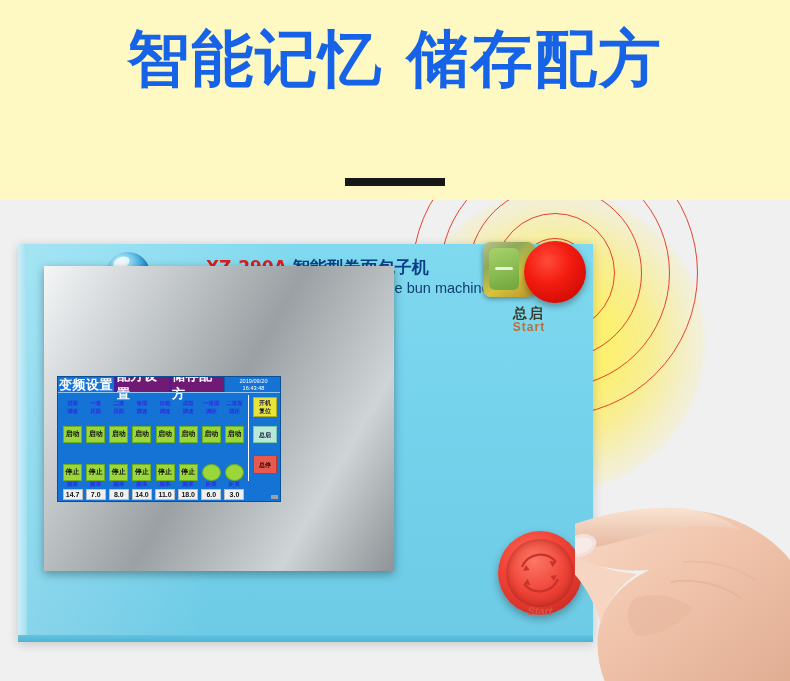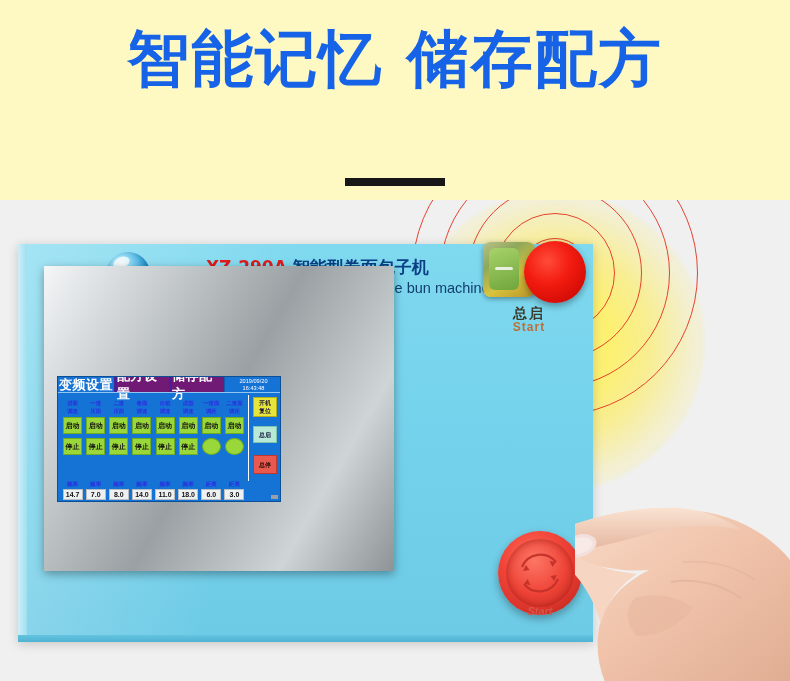--- a/index.html
+++ b/index.html
@@ -118,21 +118,21 @@
   .tab.green{background:#701a75;color:#ffffff;flex:0 0 55px;border-left:3px solid #4c1d95;}
   #clock{
     flex:1;background:#1673d6;color:#ffffff;font-size:5.6px;line-height:7px;
     display:flex;flex-direction:column;align-items:center;justify-content:center;
     border-left:1px solid #0e5cae;
   }
   #tabrule{position:absolute;left:0;top:15px;width:224px;height:1px;background:#8fc6f2;}
 
   
   #grid{position:absolute;left:3px;top:18px;width:185px;height:86px;display:flex;}
-  .col{flex:1;display:flex;flex-direction:column;align-items:center;}
+  .col{flex:1;display:flex;flex-direction:column;align-items:center;justify-content:space-between;}
   .col-label{
     height:22px;font-size:5.4px;line-height:8px;color:#2a2fe0;text-align:center;
     font-weight:bold;padding-top:4px;box-sizing:border-box;
     font-family:"DejaVu Sans","Liberation Sans",sans-serif;
   }
   .btn-green{
     width:19px;height:17px;background:#9ad73a;border:1px solid #6fae1e;
     display:flex;align-items:center;justify-content:center;
     font-size:7px;font-weight:bold;color:#121212;box-sizing:border-box;
     font-family:"DejaVu Sans","Liberation Sans",sans-serif;

